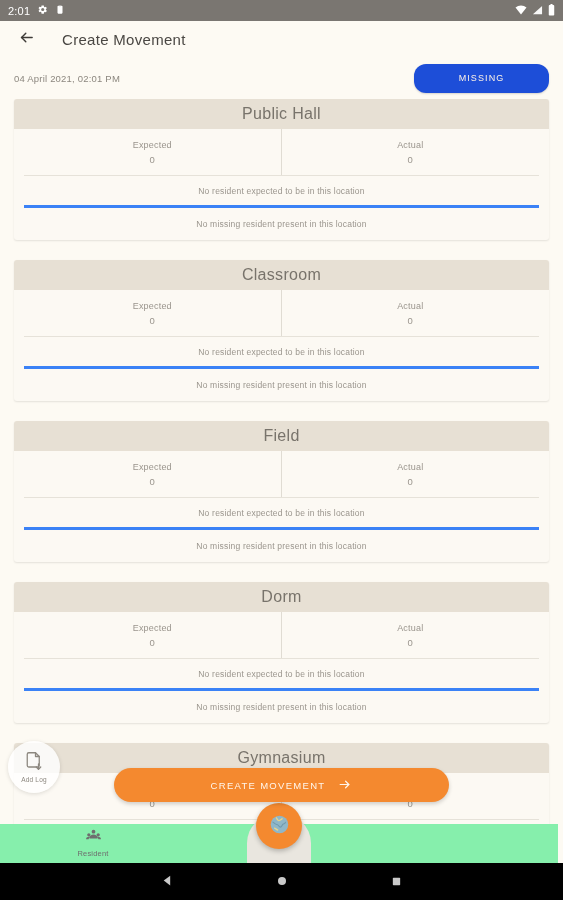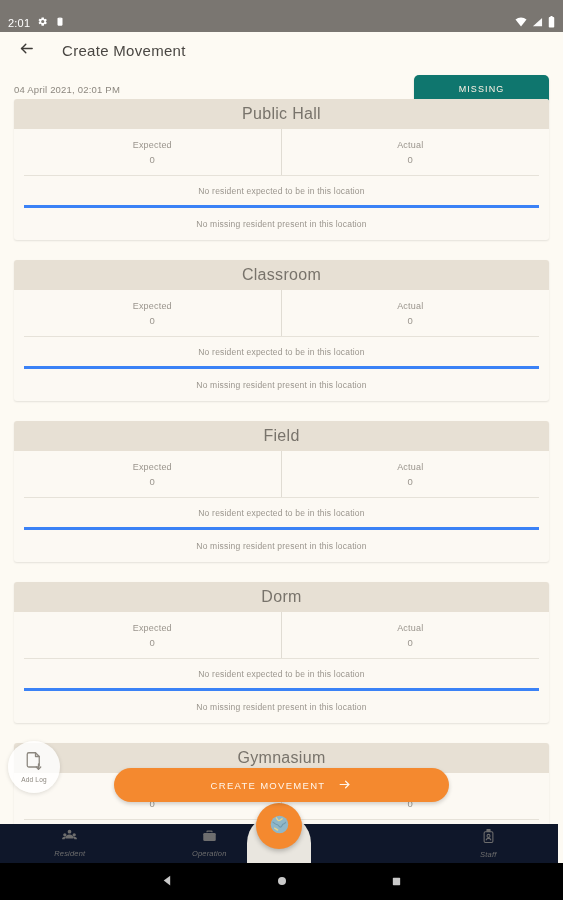--- a/index.html
+++ b/index.html
@@ -14,22 +14,22 @@
     font-family: "Liberation Sans", sans-serif;
     background: #FDFAF3;
     position: relative;
   }
 
   
   .status-bar {
     height: 21px;
     background: #7A7671;
     display: flex;
-    align-items: flex-start;
-    padding: 16px 8px;
+    align-items: center;
+    padding: 10px 8px;
     color: #FFFFFF;
     font-size: 11px;
     letter-spacing: 0.2px;
   }
   .status-left { display: flex; align-items: center; gap: 7px; }
   .status-clock { font-size: 11px; font-weight: 500; }
   .status-right { margin-left: auto; display: flex; align-items: center; gap: 5px; }
   .sb-ico { display: block; }
 
   
@@ -60,24 +60,24 @@
     align-items: center;
     padding: 0 14px;
   }
   .meta-date {
     font-size: 9.5px;
     color: #8C877F;
     letter-spacing: 0.2px;
   }
   .missing-btn {
     margin-left: auto;
-    background: #0f766e;
+    background: #1d4ed8;
     color: #FFF3E6;
     border: none;
-    border-radius: 5px;
+    border-radius: 12px;
     width: 135px;
     height: 29px;
     font-size: 9px;
     letter-spacing: 1.1px;
     font-family: "Liberation Sans", sans-serif;
     cursor: pointer;
     box-shadow: 0 1px 2px rgba(0,0,0,0.16);
   }
 
   
@@ -197,25 +197,24 @@
     cursor: pointer;
     box-shadow: 0 2px 4px rgba(0,0,0,0.18);
   }
 
   
   .bottom-nav {
     position: absolute;
     left: 0; right: 5px;
     bottom: 37px;
     height: 39px;
-    background: #0f172a;
+    background: #86efac;
     display: flex;
     align-items: center;
     z-index: 3;
-    font-style: italic;
   }
   .nav-item {
     flex: 1 1 0;
     display: flex;
     flex-direction: column;
     align-items: center;
     justify-content: center;
     gap: 2px;
     cursor: pointer;
     height: 100%;
@@ -466,31 +465,20 @@
       <svg width="15" height="14" viewBox="0 0 24 22" fill="#6E6E6E">
         <path d="M9 2h6a2 2 0 012 2v1h-2V4H9v1H7V4a2 2 0 012-2z"></path>
         <rect x="2" y="6" width="20" height="13" rx="2.2"></rect>
       </svg>
     </span>
     <span class="nav-label">Operation</span>
   </div>
 
   <div class="nav-item spacer"></div>
 
-  <div class="nav-item">
-    <span>
-      <svg width="13" height="15" viewBox="0 0 20 24" fill="none" stroke="#6E6E6E" stroke-width="1.7" stroke-linejoin="round">
-        <path d="M7.5 1h5v3h-5z" fill="#6E6E6E"></path>
-        <rect x="3" y="4.5" width="14" height="17" rx="2"></rect>
-        <circle cx="10" cy="11" r="2.4"></circle>
-        <path d="M6 18c.6-2 2.1-3 4-3s3.4 1 4 3"></path>
-      </svg>
-    </span>
-    <span class="nav-label">Staff</span>
-  </div>
 
   <div class="fab">
     <span>
       <svg width="21" height="21" viewBox="0 0 24 24">
         <circle cx="12" cy="12" r="10" fill="#8FB7C9"></circle>
         <path d="M4 9c2 1 3 3 5 3s2 3 4 3 1.5-3 3.5-3.5S19 9 19 9" fill="none" stroke="#6F9AAE" stroke-width="1.2"></path>
         <path d="M8 4c1.5 1 1 3 3 3.5S14 6 15.5 5" fill="none" stroke="#E8D58C" stroke-width="1.6"></path>
         <path d="M6 16c1.5.5 2.5 2 4.5 2.5" fill="none" stroke="#E8D58C" stroke-width="1.6"></path>
       </svg>
     </span>

